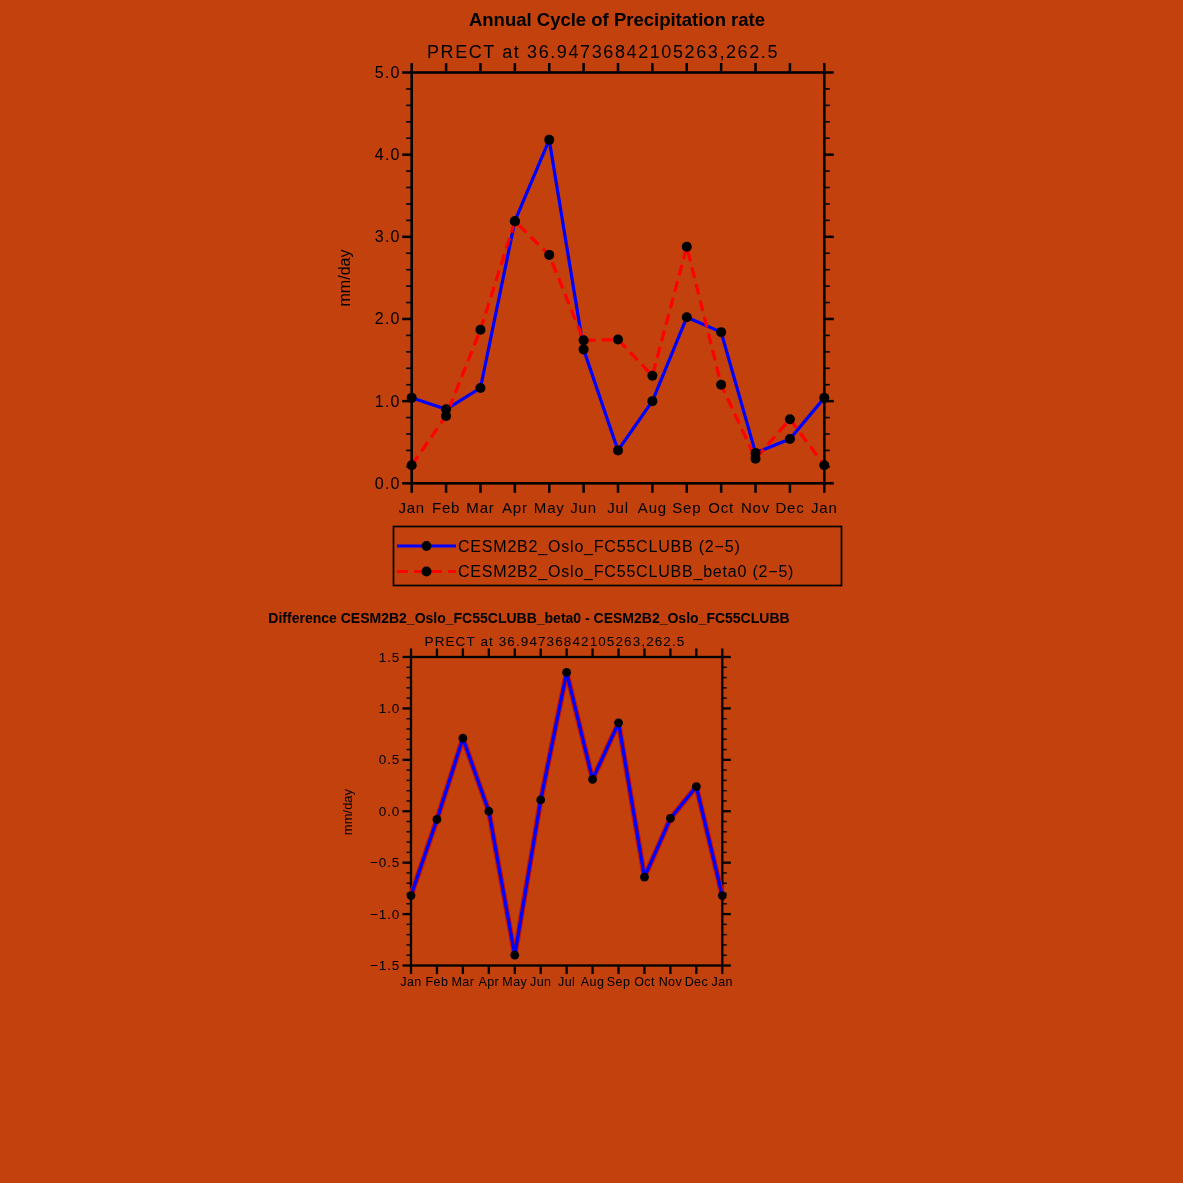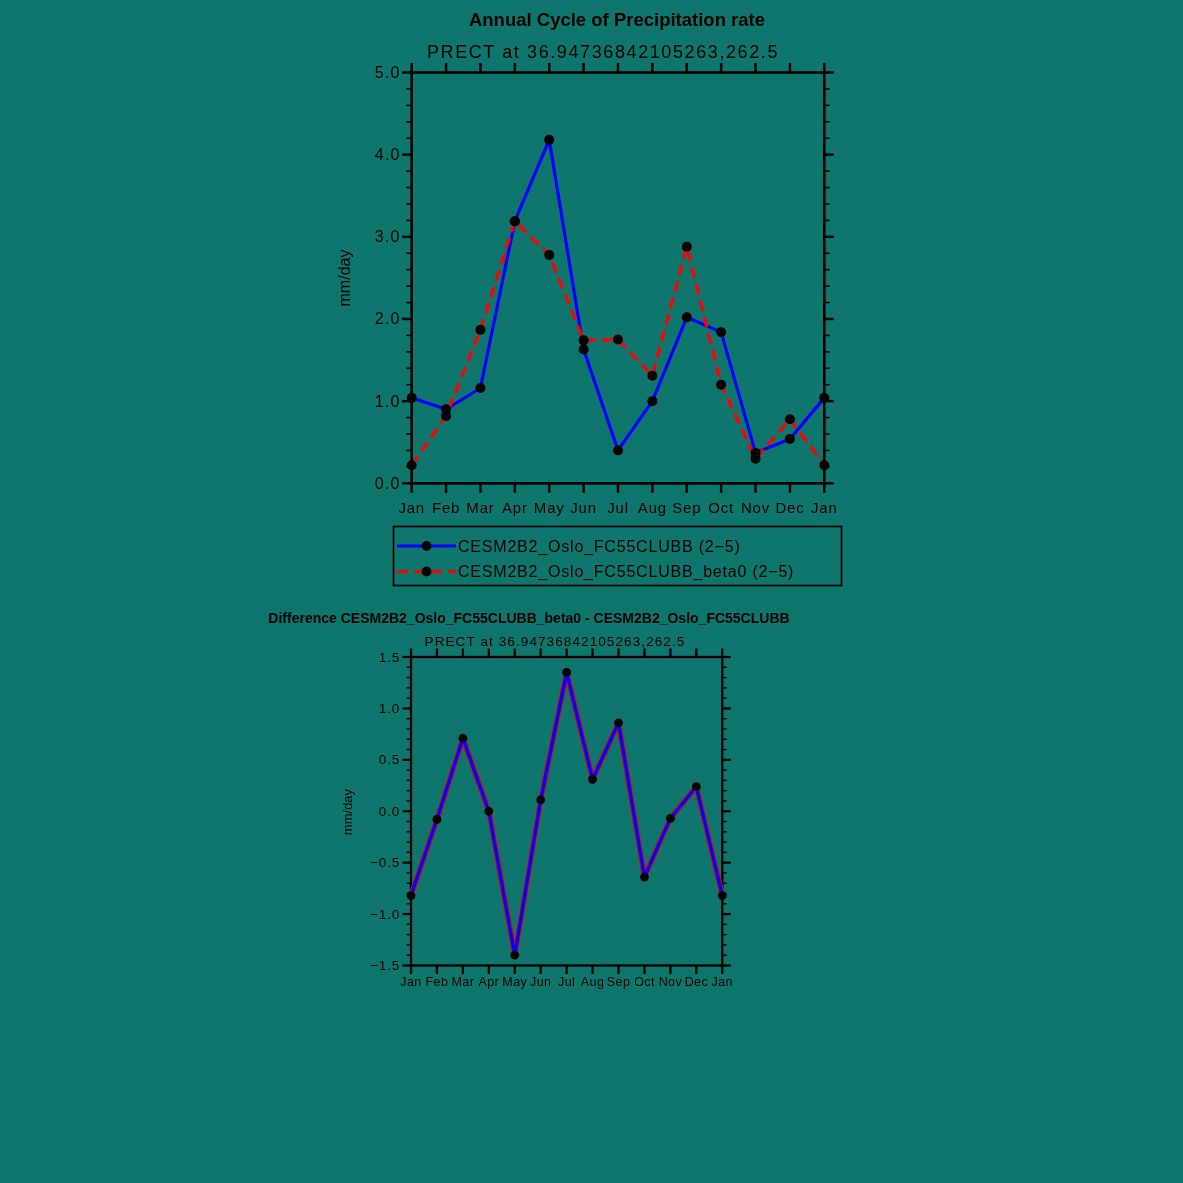--- a/index.html
+++ b/index.html
@@ -1,16 +1,16 @@
 <!DOCTYPE html>
 <html><head>
 <meta charset="utf-8">
 <style>
   html,body{margin:0;padding:0;background:#fff;}
-  #canvas{position:relative;width:1183px;height:1183px;background:#0f766e;overflow:hidden;}
+  #canvas{position:relative;width:1183px;height:1183px;background:#c2410c;overflow:hidden;}
   svg text{font-family:"Liberation Sans","DejaVu Sans",sans-serif;fill:#000;}
   .t-title{font-weight:bold;}
   .subtitle{letter-spacing:1.6px;}
   .subtitle-sm{letter-spacing:1.1px;}
   .legend-label{letter-spacing:0.8px;}
 </style>
 </head>
 <body>
 
 <div id="canvas">

